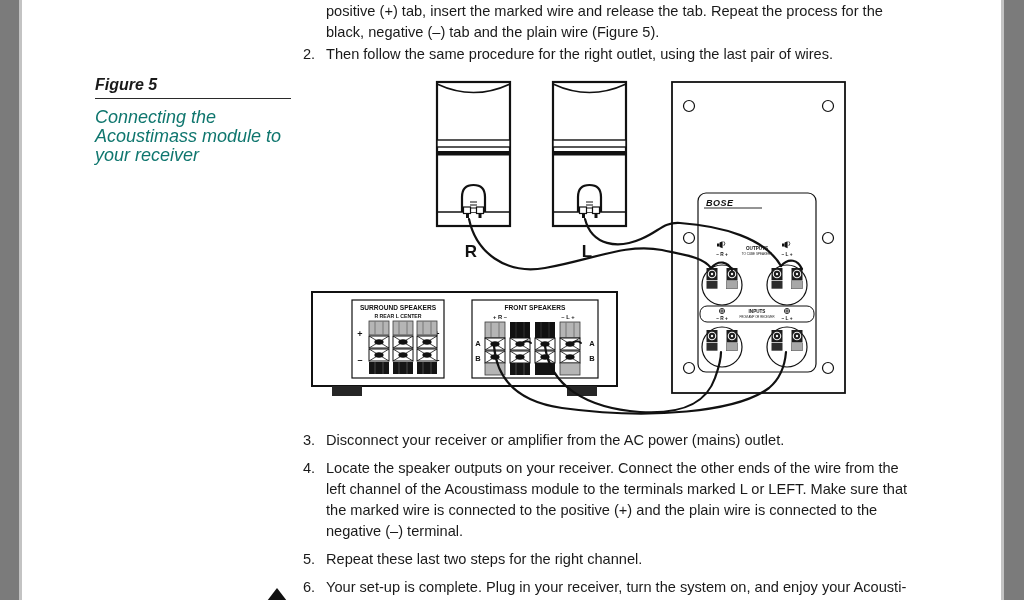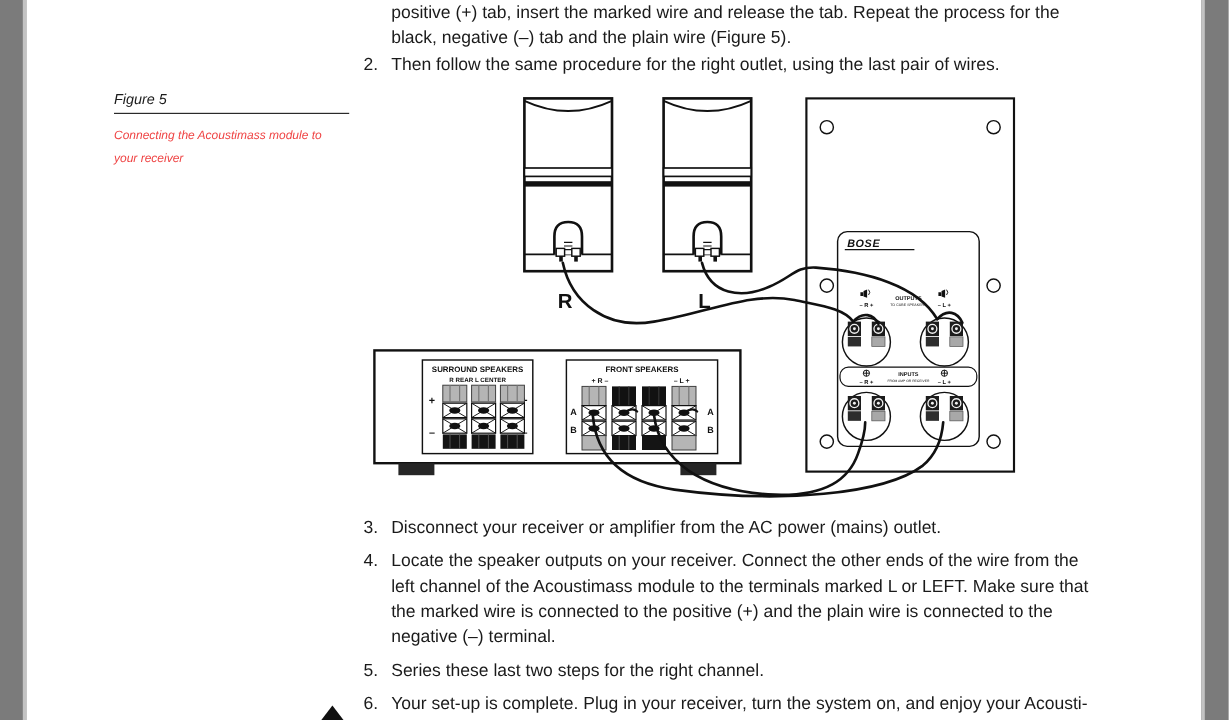--- a/index.html
+++ b/index.html
@@ -15,23 +15,23 @@
   .page{position:absolute;inset:0;border-radius:25px;}
   .bodytext{font-size:14.6px;line-height:21px;letter-spacing:0;}
   .intro{position:absolute;left:326px;top:1px;width:586px;margin:0;}
   .step-top{position:absolute;left:303px;top:44px;width:640px;}
   .step{display:flex;}
   .step .num{width:23px;flex:none;}
   .step .txt{width:596px;}
   .steps-lower{position:absolute;left:303px;top:430px;width:640px;}
   .steps-lower .step{margin-bottom:7px;}
   .figureblock{position:absolute;left:95px;top:76px;width:200px;}
-  .fig-title{font-size:12px;font-weight:normal;font-style:italic;margin:0 0 4px 0;}
+  .fig-title{font-size:16px;font-weight:bold;font-style:italic;margin:0 0 4px 0;}
   .fig-rule{border:none;border-top:1.6px solid #2a2a2a;margin:0 0 9px 0;width:196px;}
-  .fig-cap{font-size:10px;font-style:italic;line-height:19px;margin:0;color:#ef4444;width:190px;}
+  .fig-cap{font-size:18px;font-style:italic;line-height:19px;margin:0;color:#0f766e;width:190px;}
   .diagram-svg{position:absolute;left:300px;top:75px;width:560px;height:350px;}
   .warn-triangle{position:absolute;left:267px;top:588px;width:0;height:0;
     border-left:10px solid transparent;border-right:10px solid transparent;
     border-bottom:13px solid #101010;}
   svg text{font-family:"Liberation Sans", sans-serif;fill:#111;}
 </style>
 </head>
 <body>
 
 <div class="edge-bar left"></div>
@@ -238,21 +238,21 @@
     <div class="step">
       <span class="num">3.</span>
       <span class="txt">Disconnect your receiver or amplifier from the AC power (mains) outlet.</span>
     </div>
     <div class="step">
       <span class="num">4.</span>
       <span class="txt">Locate the speaker outputs on your receiver. Connect the other ends of the wire from the left channel of the Acoustimass module to the terminals marked L or LEFT. Make sure that the marked wire is connected to the positive (+) and the plain wire is connected to the negative (–) terminal.</span>
     </div>
     <div class="step">
       <span class="num">5.</span>
-      <span class="txt">Series these last two steps for the right channel.</span>
+      <span class="txt">Repeat these last two steps for the right channel.</span>
     </div>
     <div class="step">
       <span class="num">6.</span>
       <span class="txt">Your set-up is complete. Plug in your receiver, turn the system on, and enjoy your Acousti-mass 5 Series III speakers!</span>
     </div>
   </div>
 
   <div class="warn-triangle"></div>
 </main>
 

